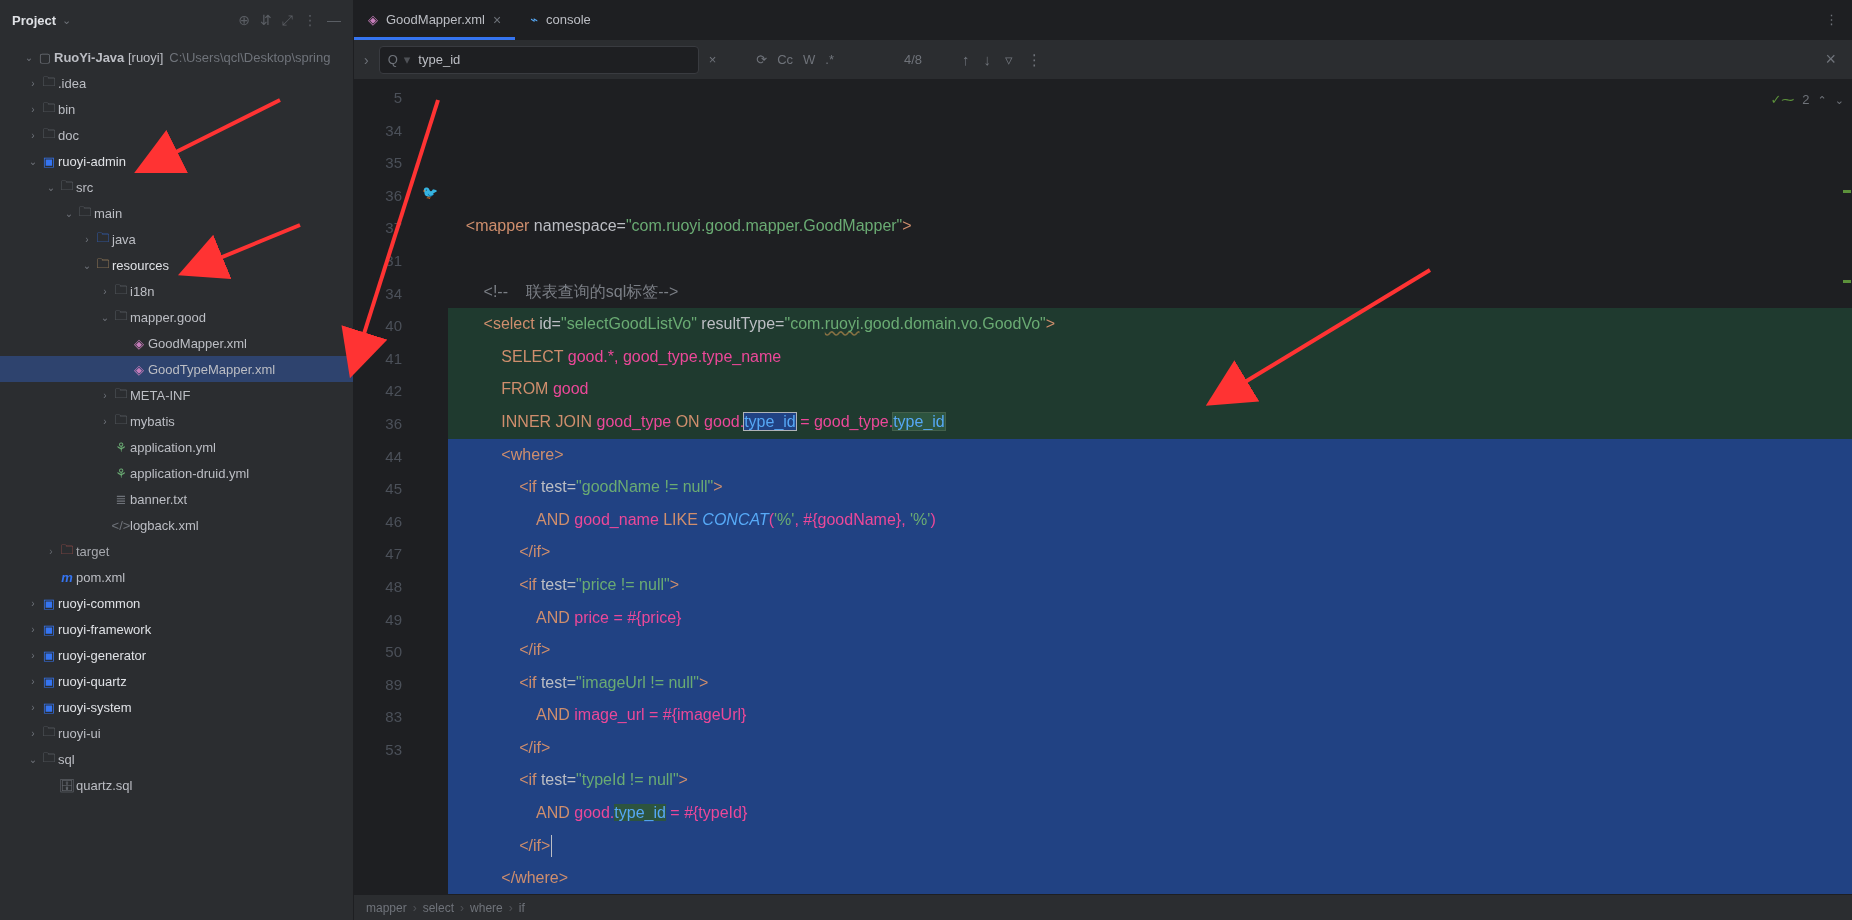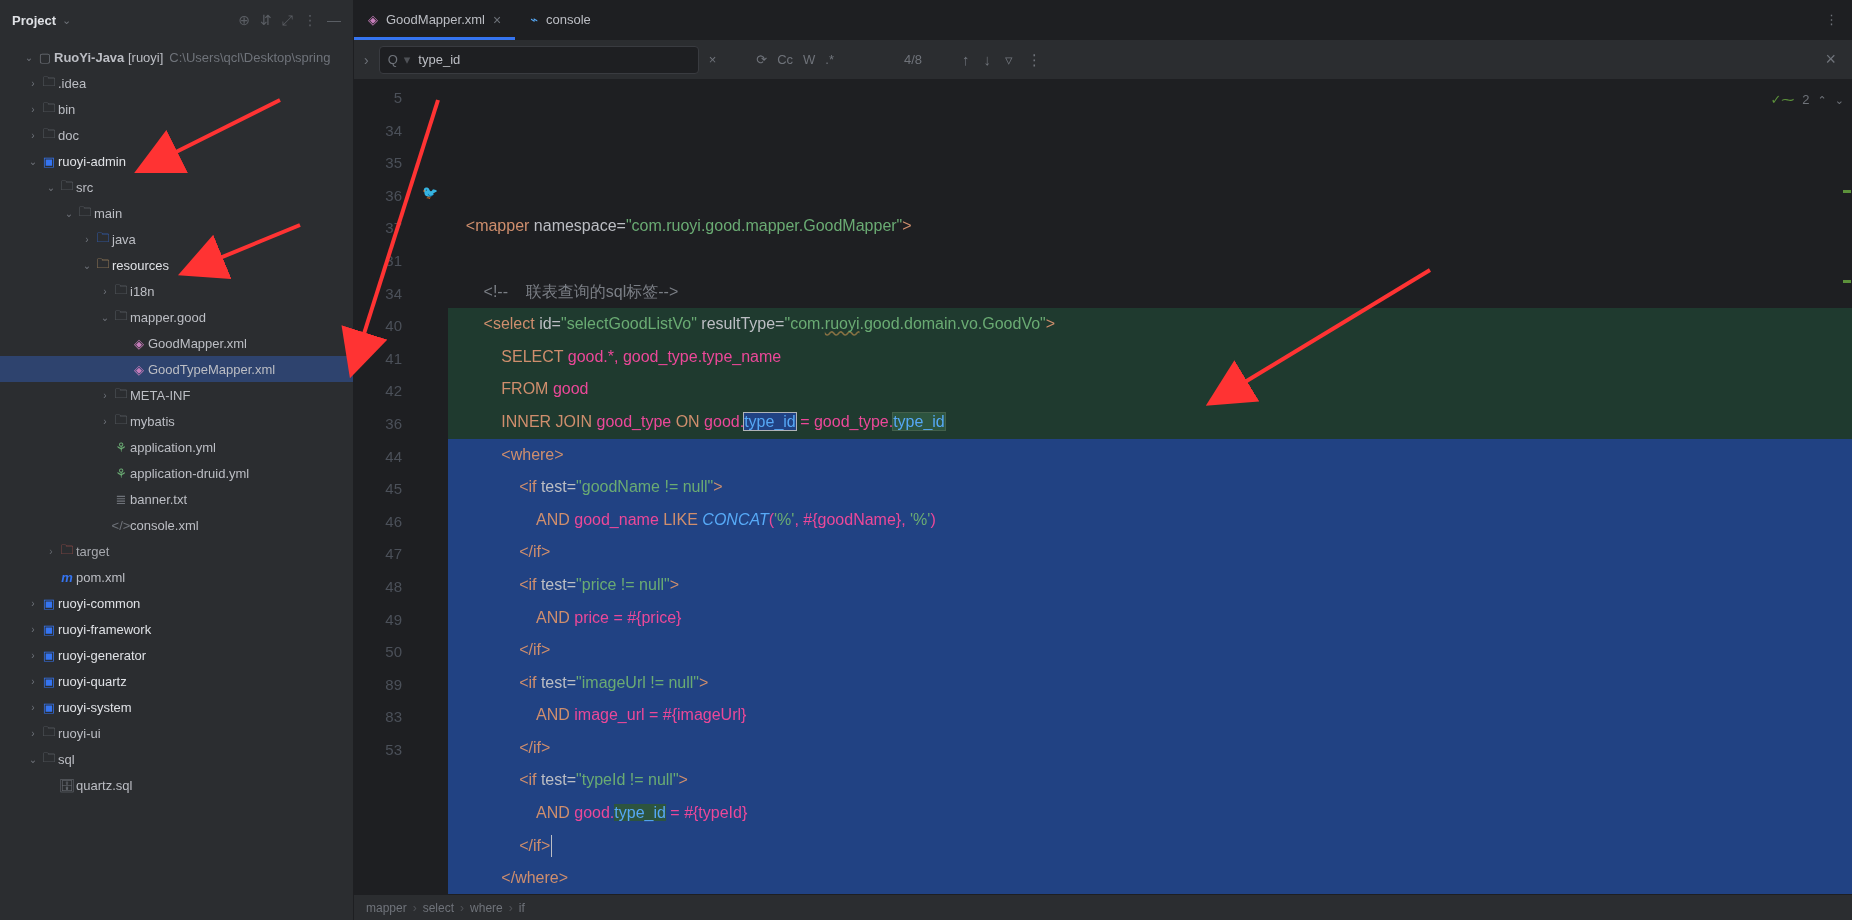--- a/index.html
+++ b/index.html
@@ -207,21 +207,21 @@
           <span class="lbl">application-druid.yml</span>
         </div>
         <div class="node i5">
           <span class="tw"></span>
           <span class="ic">≣</span>
           <span class="lbl">banner.txt</span>
         </div>
         <div class="node i5">
           <span class="tw"></span>
           <span class="ic">&lt;/&gt;</span>
-          <span class="lbl">console.xml</span>
+          <span class="lbl">logback.xml</span>
         </div>
         <div class="node i2 dimrow">
           <span class="tw">›</span>
           <span class="ic" style="color: rgb(207, 91, 86);">🗀</span>
           <span class="lbl">target</span>
         </div>
         <div class="node i2">
           <span class="tw"></span>
           <span class="ic" style="color: rgb(53, 116, 240); font-style: italic; font-weight: bold;">m</span>
           <span class="lbl">pom.xml</span>

